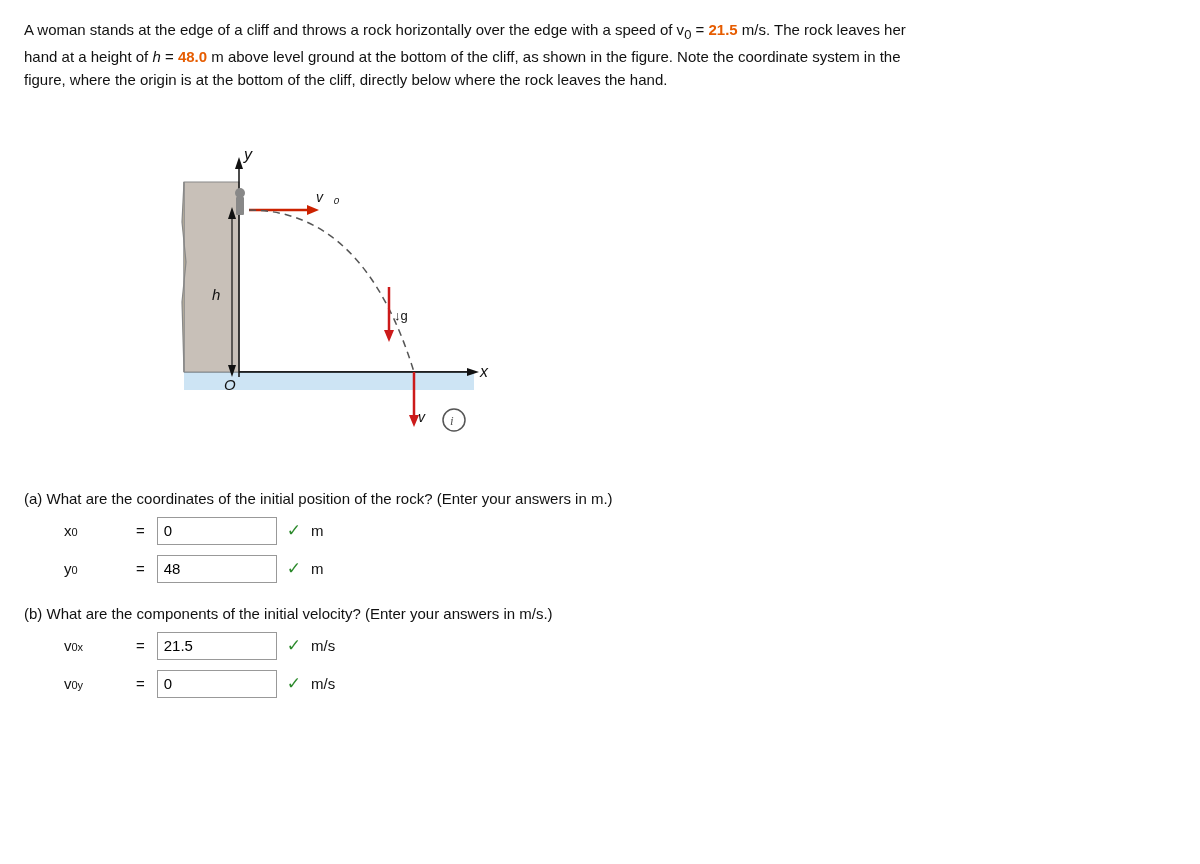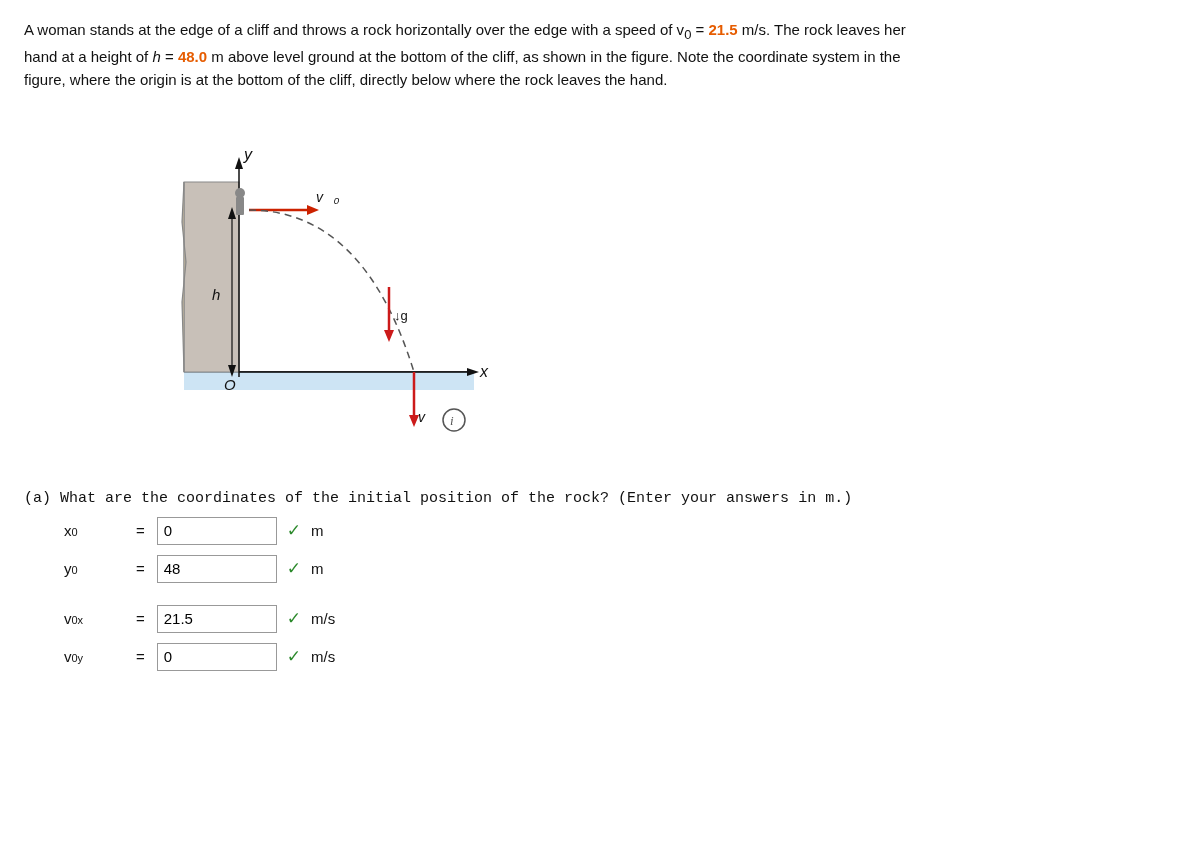--- a/index.html
+++ b/index.html
@@ -29,21 +29,20 @@
     .figure-area svg {
       width: 100%;
       height: 100%;
     }
 
     
     .section-label {
       font-size: 15px;
       margin-bottom: 10px;
       margin-top: 18px;
-      font-family: Liberation Mono, monospace;
     }
     .answer-row {
       display: flex;
       align-items: center;
       margin-bottom: 10px;
       margin-left: 40px;
       gap: 6px;
     }
     .var-label {
       font-size: 15px;
@@ -161,20 +160,21 @@
       y<sub>0</sub>
     </span>
     <span class="equals">=</span>
     <input class="answer-input" type="text" value="48" style="">
     <span class="check-icon">✓</span>
     <span class="unit-label">m</span>
   </div>
 </div>
 
 <div style="margin-top:22px;">
+  <div class="section-label">(b)   What are the components of the initial velocity? (Enter your answers in m/s.)</div>
 
   <div class="answer-row">
     <span class="var-label">
       v<sub>0x</sub>
     </span>
     <span class="equals">=</span>
     <input class="answer-input" type="text" value="21.5" style="">
     <span class="check-icon">✓</span>
     <span class="unit-label">m/s</span>
   </div>

